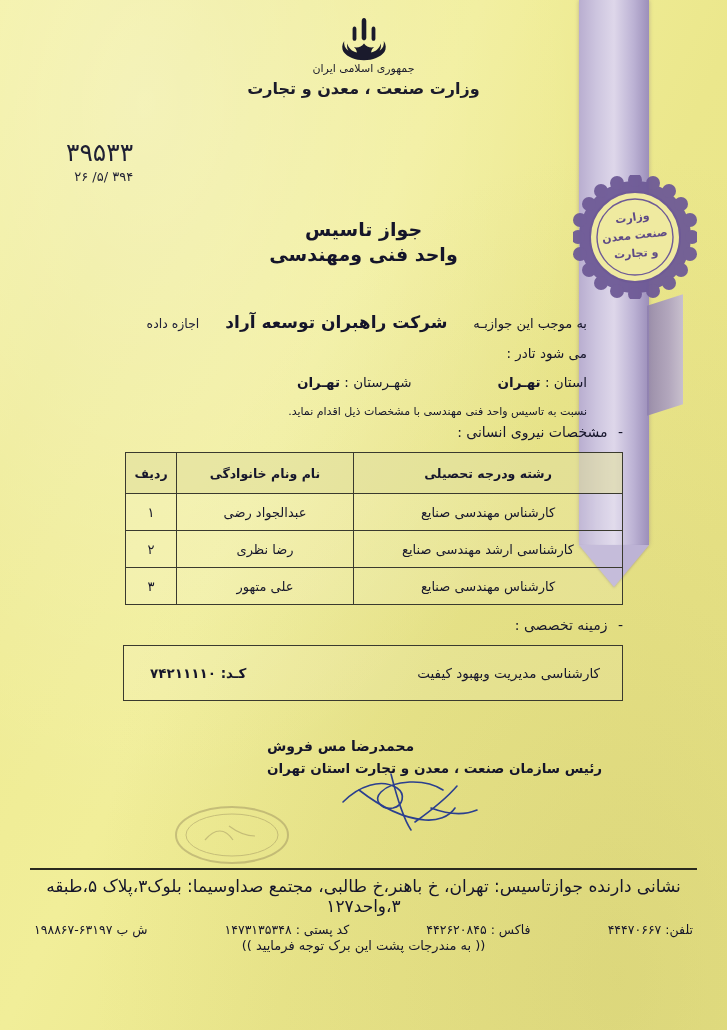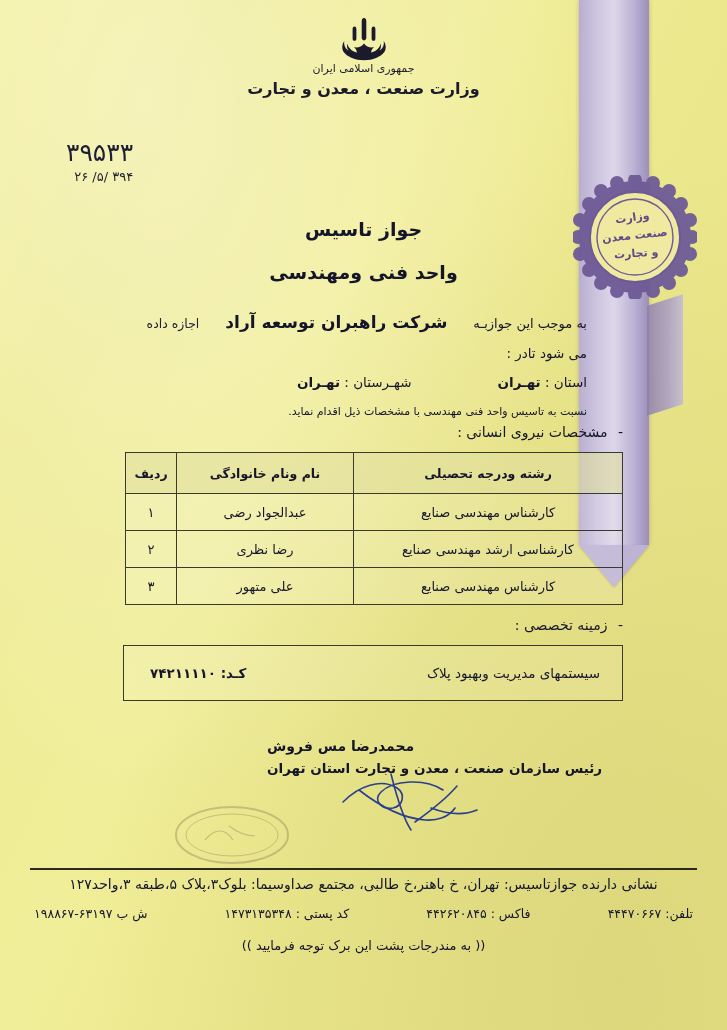--- a/index.html
+++ b/index.html
@@ -120,21 +120,21 @@
     top: 218px;
     left: 0;
     width: 100%;
     text-align: center;
     color: #15152a;
   }
   .title-1 {
     font-size: 19px;
     font-weight: bold;
     letter-spacing: 4px;
-    margin-bottom: 21px;
+    margin-bottom: 3px;
   }
   .title-2 {
     font-size: 19px;
     font-weight: bold;
   }
 
   
   .body {
     position: absolute;
     top: 312px;
@@ -263,21 +263,21 @@
     border-top: 2px solid #2a2a1e;
   }
   .footer {
     position: absolute;
     top: 876px;
     left: 30px;
     right: 30px;
     color: #14142a;
     text-align: center;
   }
-  .f-line1 { font-size: 14px; margin-bottom: 14px; }
+  .f-line1 { font-size: 17px; margin-bottom: 6px; }
   .f-line2 {
     font-size: 12.5px;
     display: flex;
     justify-content: space-between;
     padding: 0 4px;
     direction: rtl;
   }
   .f-note {
     position: absolute;
     top: 938px;
@@ -428,21 +428,21 @@
     </table>
   </div>
 
   <div class="sect-label" style="top:617px; right:104px;">
     <span class="dash">-</span>
     <span>زمینه تخصصی :</span>
   </div>
 
   <div class="spec-box">
     <div class="spec-inner">
-      <span>سیستمهای مدیریت وبهبود پلاک</span>
+      <span>کارشناسی مدیریت وبهبود کیفیت</span>
       <span class="spec-code">
         <span>کـد:</span>
         <span>۷۴۲۱۱۱۱۰</span>
       </span>
     </div>
   </div>
 
   <div class="sign">
     <div class="sign-name">محمدرضا مس فروش</div>
     <div class="sign-role">رئیس سازمان صنعت ، معدن و تجارت استان تهران</div>

